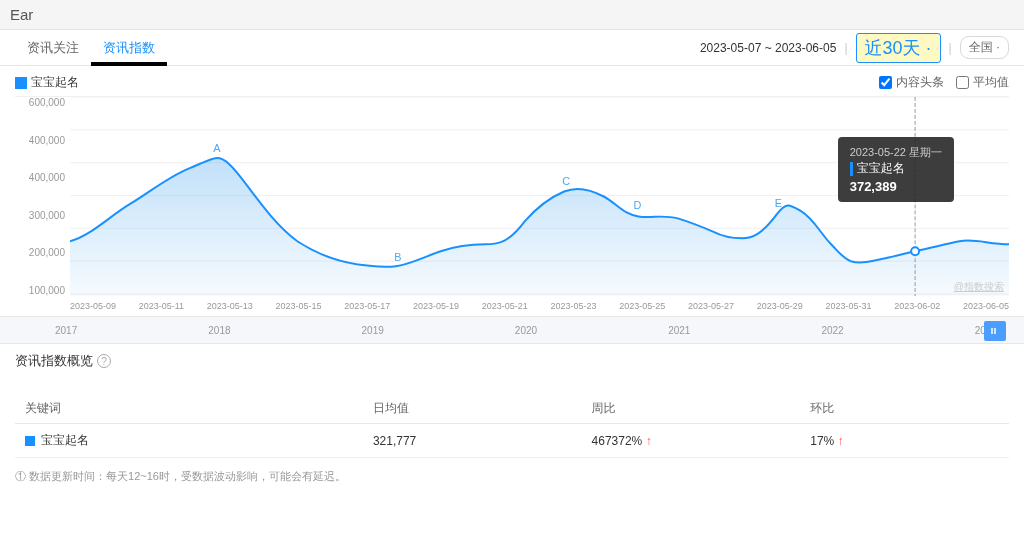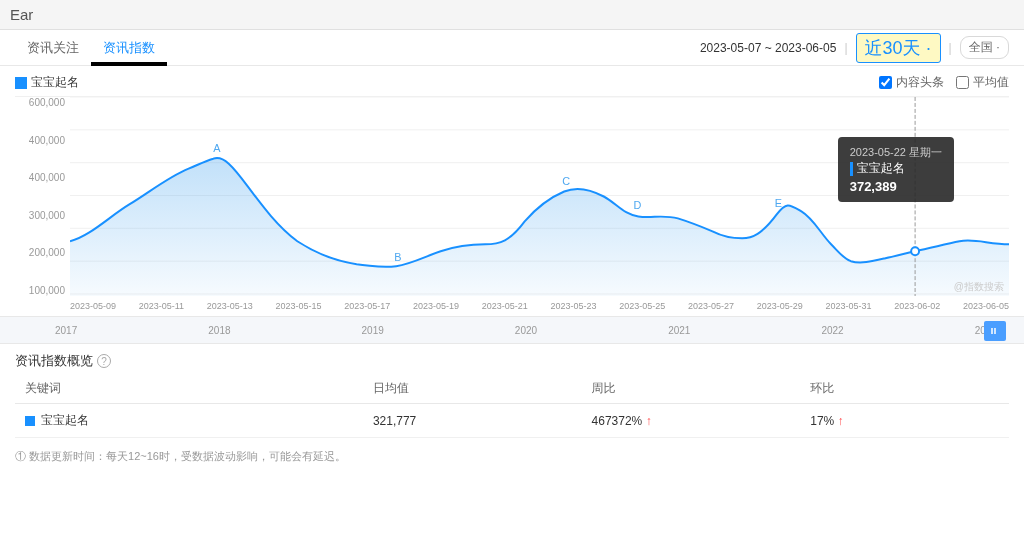--- a/index.html
+++ b/index.html
@@ -24,34 +24,34 @@
     .legend-color { width: 12px; height: 12px; background: #1890ff; }
     .checkbox-label { display: flex; align-items: center; gap: 4px; font-size: 12px; color: #666; }
     .legend-right { margin-left: auto; display: flex; align-items: center; gap: 12px; }
     
     .chart-wrapper { position: relative; width: 100%; height: 220px; border-top: 1px solid #f0f0f0; }
     .y-axis { position: absolute; left: 0; top: 0; bottom: 20px; width: 55px; display: flex; flex-direction: column; justify-content: space-between; align-items: flex-end; padding-right: 5px; }
     .y-label { font-size: 10px; color: #999; }
     .chart-area { position: absolute; left: 55px; right: 0; top: 0; bottom: 20px; }
     .x-axis { position: absolute; left: 55px; right: 0; bottom: 0; height: 20px; display: flex; justify-content: space-between; align-items: center; }
     .x-label { font-size: 9px; color: #999; }
-    .watermark { position: absolute; right: 5px; bottom: 25px; font-size: 10px; color: #ccc; }
+    .watermark { position: absolute; right: 5px; bottom: 25px; font-size: 10px; color: #ccc; text-decoration: underline; }
     
     .tooltip-box { position: absolute; right: 75px; top: 50px; background: rgba(40,40,40,0.9); color: #fff; border-radius: 4px; padding: 8px 12px; font-size: 12px; z-index: 10; }
     .tooltip-date { font-size: 11px; color: #ccc; }
     .tooltip-name { display: flex; align-items: center; gap: 4px; margin-bottom: 2px; }
     .tooltip-line { width: 3px; height: 14px; background: #1890ff; display: inline-block; }
     .tooltip-value { font-size: 13px; font-weight: bold; }
     
     .timeline-bar { height: 28px; background: #f5f7fa; border-top: 1px solid #e8e8e8; border-bottom: 1px solid #e8e8e8; position: relative; display: flex; align-items: center; padding: 0 27px 0 55px; }
     .timeline-labels { display: flex; justify-content: space-between; width: 100%; font-size: 10px; color: #999; }
     .timeline-slider { position: absolute; right: 15px; top: 4px; width: 20px; height: 20px; background: #4a9eff; border-radius: 2px; display: flex; align-items: center; justify-content: center; }
     
     .summary-section { padding: 8px 15px 5px; }
-    .summary-title { font-size: 13px; font-weight: 500; color: #333; margin-bottom: 4px; display: flex; align-items: center; gap: 4px; }
+    .summary-title { font-size: 13px; font-weight: 500; color: #333; margin-bottom: 24px; display: flex; align-items: center; gap: 4px; }
     .info-icon { width: 14px; height: 14px; border: 1px solid #aaa; border-radius: 50%; display: inline-flex; align-items: center; justify-content: center; font-size: 10px; color: #aaa; cursor: pointer; }
     
     .summary-table { width: 100%; border-collapse: collapse; }
     .summary-table th { text-align: left; font-weight: normal; color: #666; font-size: 12px; padding: 6px 10px; border-bottom: 1px solid #e8e8e8; }
     .summary-table td { padding: 8px 10px; border-bottom: 1px solid #f0f0f0; font-size: 12px; color: #333; }
     .kw-cell { display: flex; align-items: center; gap: 6px; }
     .kw-dot { width: 10px; height: 10px; background: #1890ff; flex-shrink: 0; }
     .up-arrow { color: #ff4d4f; }
     
     .footer-note { padding: 6px 15px; font-size: 11px; color: #999; }

